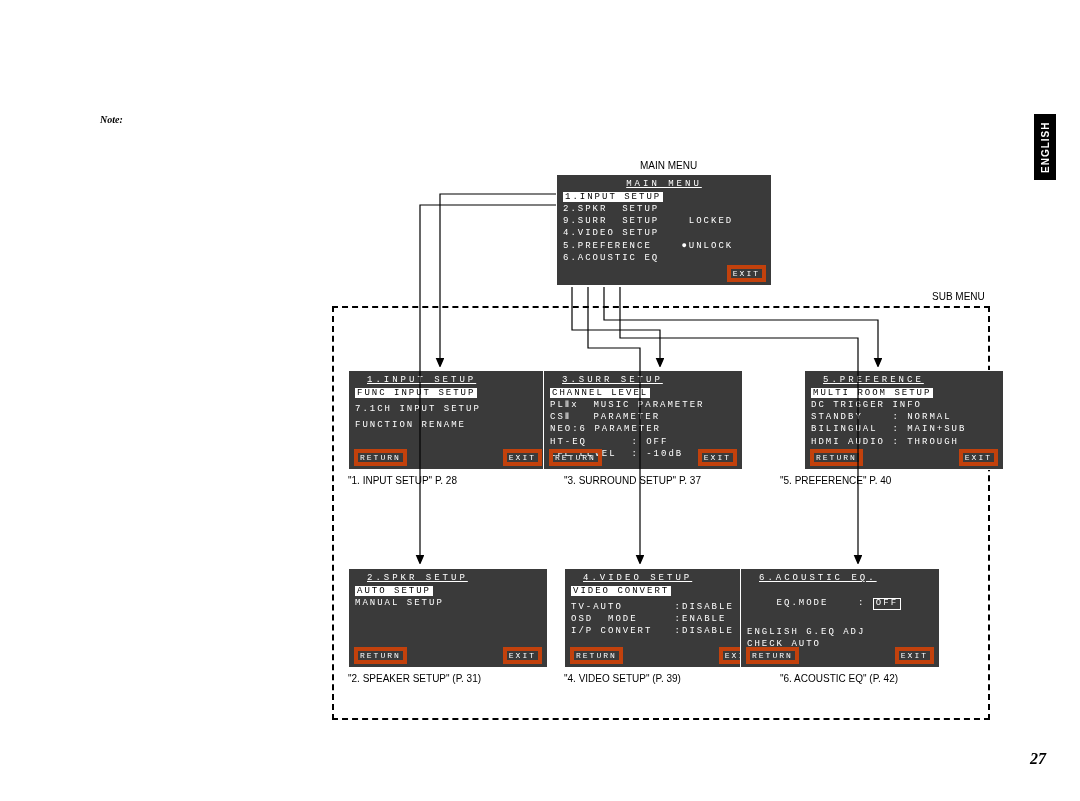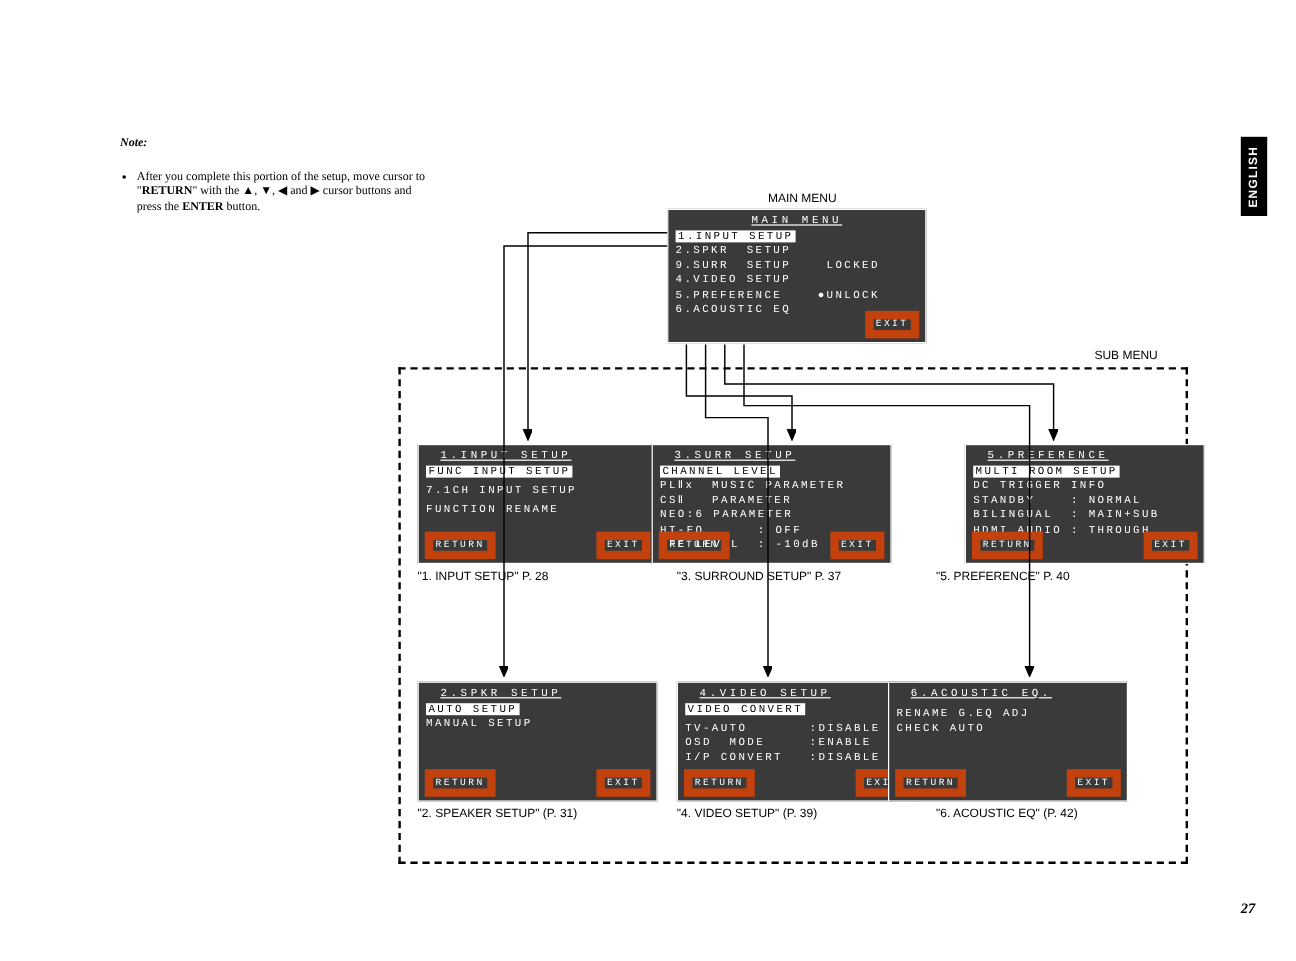--- a/index.html
+++ b/index.html
@@ -56,21 +56,21 @@
   .note-h { font-style: italic; font-weight: bold; margin-bottom: 15px; }
   .note ul { margin: 0; padding-left: 14px; }
   .note li { list-style: disc; }
 
   .page-number {
     position: absolute;
     right: 34px;
     top: 750px;
     font-style: italic;
     font-weight: bold;
-    font-size: 12px;
+    font-size: 16px;
   }
 
   
   .osd {
     position: absolute;
     background: var(--osd-bg);
     border: 1.5px solid var(--osd-border);
     color: var(--osd-text);
     font-family: "Courier New", monospace;
     font-size: 9px;
@@ -91,21 +91,21 @@
     padding-left:12px;
   }
   .osd .row { white-space: pre; line-height: 1.35; }
   .osd .hl { background: var(--hl-bg); color: var(--hl-text); padding: 0 2px; }
   .osd .hlbox { display:inline-block; border:1px solid #fff; padding:0 2px; line-height:1.1;}
   .osd .ret, .osd .exit {
     position: absolute;
     bottom: 3px;
     font-size: 8px;
     letter-spacing: 2px;
-    border: 7px solid #c2410c;
+    border: 4px solid #c2410c;
     padding: 0 2px;
   }
   .osd .ret { left: 5px; }
   .osd .exit { right: 5px; }
 
   
   .main   { left: 556px; top: 174px; width: 216px; height: 112px; }
   .p1     { left: 348px; top: 370px; width: 200px; height: 100px; }
   .p2     { left: 348px; top: 568px; width: 200px; height: 100px; }
   .p3     { left: 543px; top: 370px; width: 200px; height: 100px; }
@@ -113,21 +113,21 @@
   .p5     { left: 804px; top: 370px; width: 200px; height: 100px; }
   .p6     { left: 740px; top: 568px; width: 200px; height: 100px; }
 
   
   .lbl {
     position: absolute;
     font-family: Arial, sans-serif;
     font-size: 10px;
   }
   .lbl-mainmenu { left: 640px; top: 160px; }
-  .lbl-submenu  { left: 912px; top: 291px; }
+  .lbl-submenu  { left: 932px; top: 291px; }
   .capt { position:absolute; font-family:Arial,sans-serif; font-size:10px; }
   .c1 { left:348px; top:475px; }
   .c2 { left:348px; top:673px; }
   .c3 { left:564px; top:475px; }
   .c4 { left:564px; top:673px; }
   .c5 { left:780px; top:475px; }
   .c6 { left:780px; top:673px; }
 
   
   .dashed {
@@ -150,25 +150,20 @@
   svg.conn path, svg.conn line { stroke:#000; stroke-width:1.2; fill:none; }
   svg.conn .arrow { fill:#000; }
 </style>
 </head>
 <body>
 
 <div class="lang-tab">ENGLISH</div>
 
 <div class="note">
   <div class="note-h">Note:</div>
-  <ul>
-    <li>
-      <span>After you complete this portion of the setup, move cursor to "</span><b>RETURN</b><span>" with the </span><span>▲, ▼, ◀ and ▶</span><span> cursor buttons and press the </span><b>ENTER</b><span> button.</span>
-    </li>
-  </ul>
 </div>
 
 <div class="dashed"></div>
 
 <div class="lbl lbl-mainmenu">MAIN MENU</div>
 <div class="lbl lbl-submenu">SUB MENU</div>
 
 <div class="osd main">
   <div class="title">MAIN MENU</div>
   <div class="row"><span class="hl">1.INPUT SETUP</span></div>
@@ -235,22 +230,25 @@
   <div class="row">STANDBY    : NORMAL</div>
   <div class="row">BILINGUAL  : MAIN+SUB</div>
   <div class="row">HDMI AUDIO : THROUGH</div>
   <div class="ret">RETURN</div>
   <div class="exit">EXIT</div>
 </div>
 <div class="capt c5">"5. PREFERENCE" P. 40</div>
 
 <div class="osd p6">
   <div class="titleL">6.ACOUSTIC EQ.</div>
-  <div class="row" style="height:4px"></div>
-  <div class="row">RENAME G.EQ ADJ</div>
+  <div class="row">
+    <span>EQ.MODE</span>&nbsp;&nbsp;&nbsp;&nbsp;<span>:</span>&nbsp;<span class="hlbox">OFF</span>
+  </div>
+  <div class="row" style="height:4px"></div>
+  <div class="row">ENGLISH G.EQ ADJ</div>
   <div class="row">CHECK AUTO</div>
   <div class="ret">RETURN</div>
   <div class="exit">EXIT</div>
 </div>
 <div class="capt c6">"6. ACOUSTIC EQ" (P. 42)</div>
 
 <div class="page-number">27</div>
 
 <svg class="conn">
   <defs>

